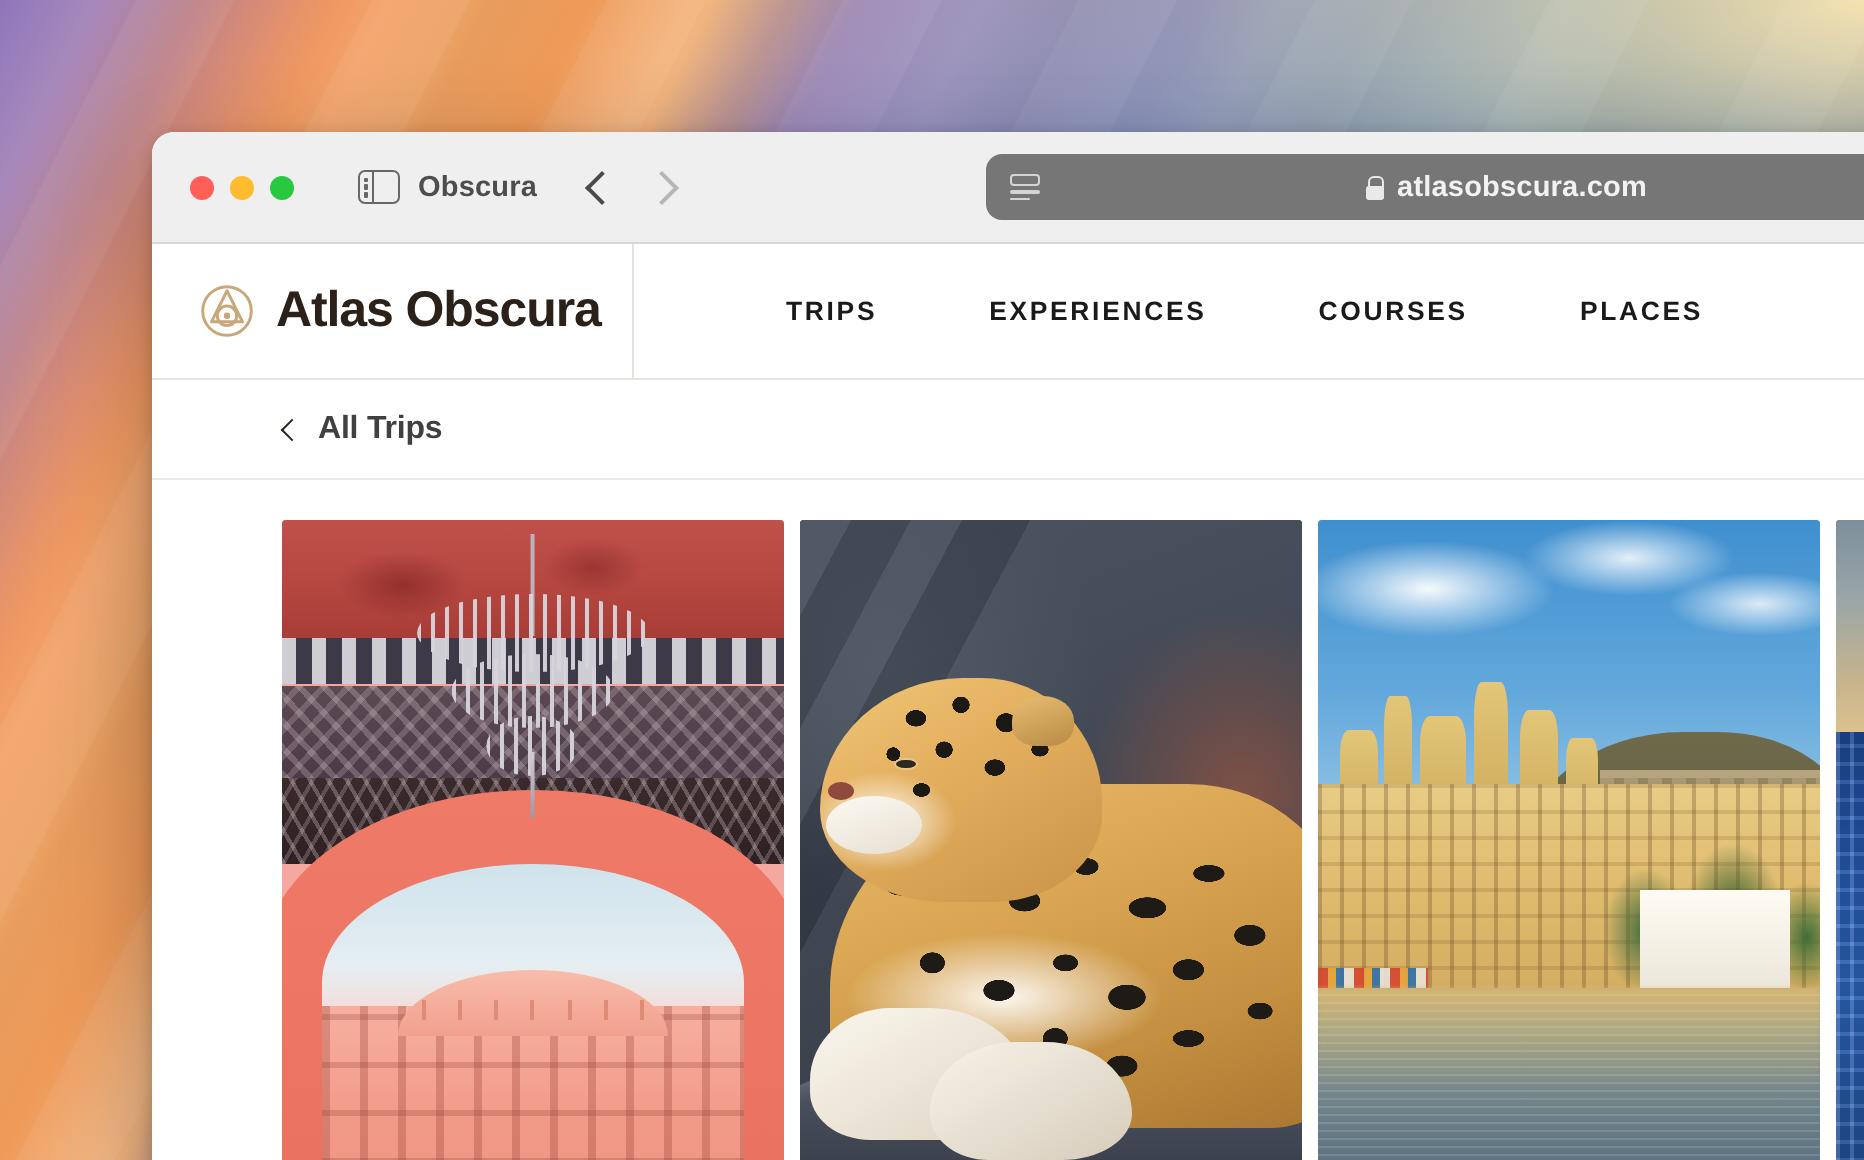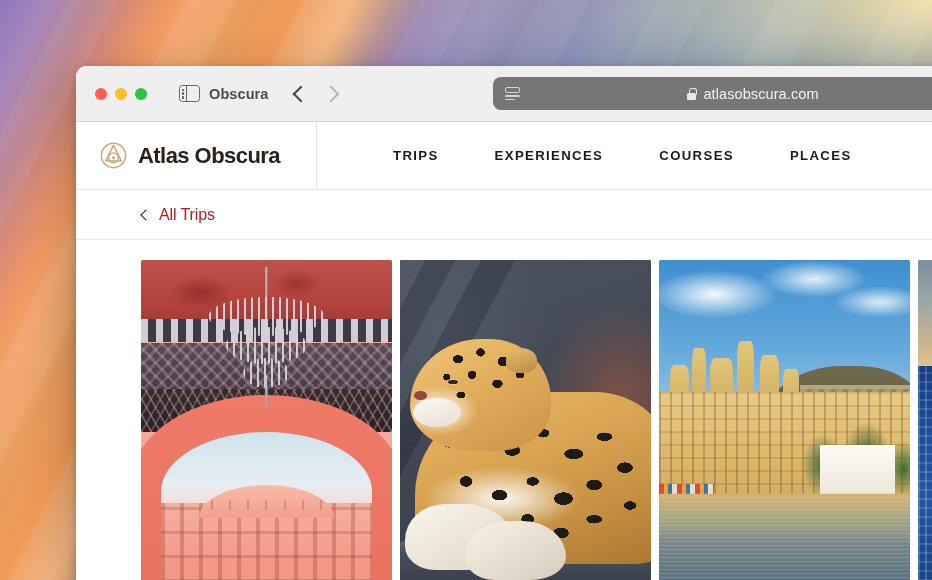--- a/index.html
+++ b/index.html
@@ -123,37 +123,37 @@
     pointer-events:none;
   }
   .lock { width:9px; height:12px; position:relative; }
   .lock::before{
     content:""; position:absolute; left:0; bottom:0; width:9px; height:7px; background:#e9e9e9; border-radius:1.5px;
   }
   .lock::after{
     content:""; position:absolute; left:1.8px; top:0; width:5.4px; height:6px;
     border:1.6px solid #e9e9e9; border-bottom:none; border-radius:3px 3px 0 0;
   }
-  .url-text { font-size:14.5px; color:#f2f2f2; font-weight:400; letter-spacing:0.1px; }
+  .url-text { font-size:14.5px; color:#f2f2f2; font-weight:700; letter-spacing:0.1px; }
 
   
   .site-header {
     height:68px; background:#fff;
     display:flex; align-items:stretch;
     border-bottom:1px solid #e6e4df;
   }
   .brand {
     width:241px; flex:0 0 241px;
     display:flex; align-items:center; gap:11px;
     padding-left:24px;
     border-right:1px solid #e6e4df;
   }
   .brand-mark { width:27px; height:27px; flex:0 0 27px; }
   .brand-name {
-    font-size:22px; font-weight:700; color:#2b2118;
+    font-size:25px; font-weight:700; color:#2b2118;
     letter-spacing:-0.55px;
     text-align:right;
   }
   .site-nav { flex:1; display:flex; align-items:center; gap:0; padding-left:76px; }
   .nav-link {
     font-size:13.2px; font-weight:700; color:#1a1a1a;
     letter-spacing:1.35px; text-transform:uppercase;
     margin-right:56px; white-space:nowrap;
   }
 
@@ -163,21 +163,21 @@
     display:flex; align-items:center;
     padding-left:66px;
     border-bottom:1px solid #ebe9e4;
   }
   .crumb { display:flex; align-items:center; gap:9px; }
   .crumb-chev {
     width:8px; height:8px;
     border-left:1.9px solid #2b2118; border-bottom:1.9px solid #2b2118;
     transform:rotate(45deg); margin-top:1px;
   }
-  .crumb-label { font-size:16px; font-weight:400; color:#b91c1c; letter-spacing:-0.1px; }
+  .crumb-label { font-size:16px; font-weight:700; color:#404040; letter-spacing:-0.1px; }
 
   
   .rail {
     padding:20px 0 0 65px;
     display:flex; gap:8px;
     overflow:hidden;
   }
   .card {
     flex:0 0 auto;
     width:251px; height:330px;

